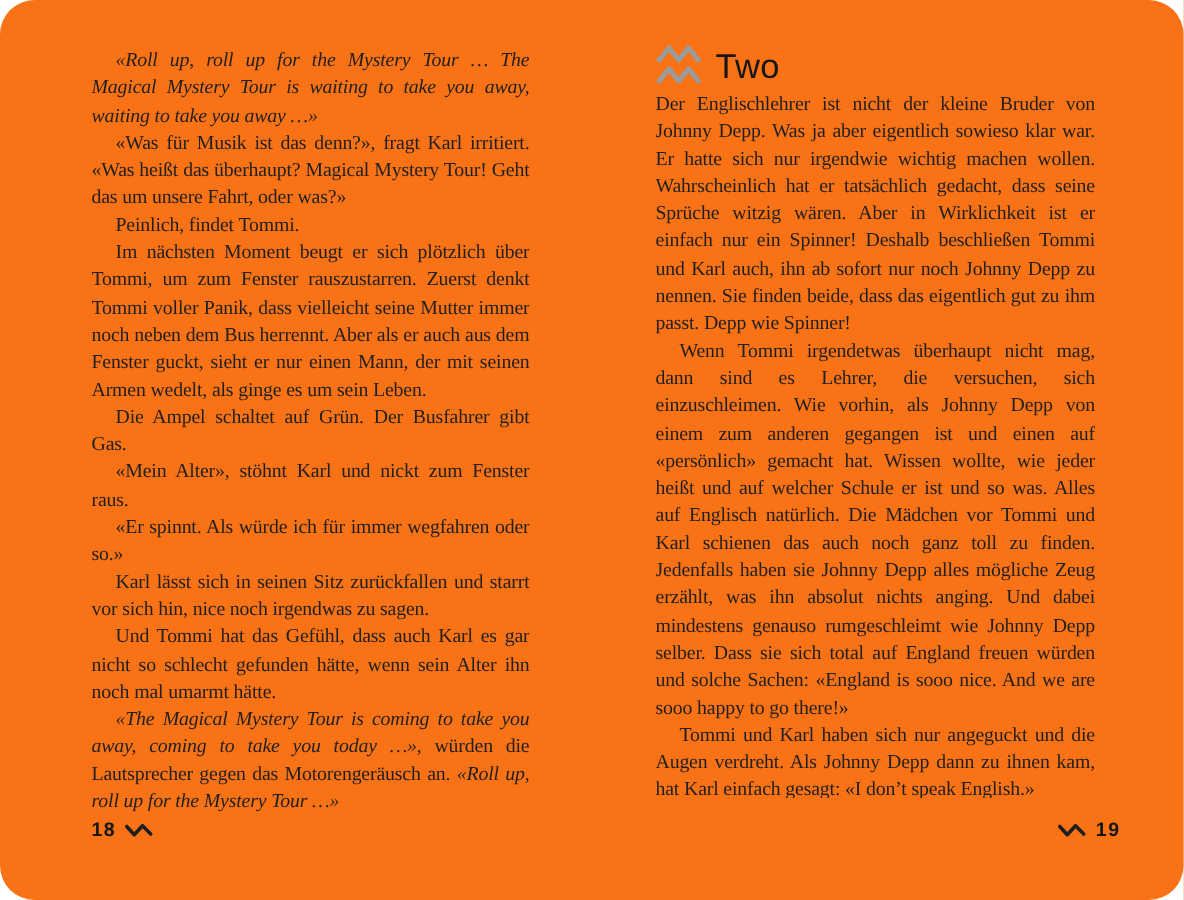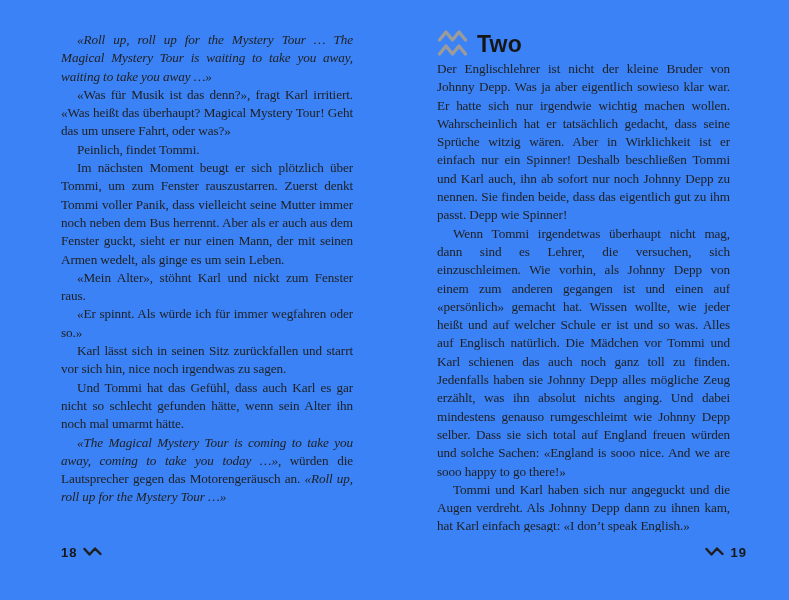--- a/index.html
+++ b/index.html
@@ -11,21 +11,22 @@
     width: 789px;
     height: 600px;
     position: relative;
     overflow: hidden;
     font-family: "Liberation Serif", serif;
     color: #1f1f1f;
   }
   .spread {
     position: absolute;
     inset: 0;
-    background: #3b82f6;
+    background: #f97316;
+    border-radius: 23px;
   }
   .page {
     position: absolute;
     top: 0;
     height: 600px;
   }
   .page-left  { left: 0;     width: 394px; }
   .page-right { left: 394px; width: 395px; }
 
   .body-text {
@@ -53,32 +54,32 @@
   .chapter-heading {
     position: absolute;
     left: 43px; top: 29px;
     display: flex;
     align-items: center;
     gap: 9px;
   }
   .chapter-icon { display: inline-flex; }
   .chapter-title {
     font-family: "Liberation Sans", sans-serif;
-    font-weight: bold;
+    font-weight: normal;
     font-size: 23px;
     letter-spacing: 0.2px;
     color: #161616;
     line-height: 28px;
   }
 
   .folio {
     position: absolute;
     top: 546px;
     display: flex;
-    align-items: flex-start;
+    align-items: center;
     gap: 6px;
   }
   .folio-left  { left: 61px; }
   .folio-right { right: 42px; }
   .page-num {
     font-family: "Liberation Sans", sans-serif;
     font-weight: bold;
     font-size: 13px;
     letter-spacing: 1px;
     color: #161616;
@@ -90,20 +91,21 @@
 <body>
 
 <div class="spread">
 
   <section class="page page-left">
     <div class="body-text" id="left-paragraphs">
         <p class="para indent" lang="de"><span class="em">«Roll up, roll up for the Mystery Tour … The Magical Mystery Tour is waiting to take you away, waiting to take you away …»</span></p>
         <p class="para indent" lang="de"><span>«Was für Musik ist das denn?», fragt Karl irritiert. «Was heißt das überhaupt? Magical Mystery Tour! Geht das um unsere Fahrt, oder was?»</span></p>
         <p class="para indent" lang="de"><span>Peinlich, findet Tommi.</span></p>
         <p class="para indent" lang="de"><span>Im nächsten Moment beugt er sich plötzlich über Tommi, um zum Fenster rauszustarren. Zuerst denkt Tommi voller Panik, dass vielleicht seine Mutter immer noch neben dem Bus herrennt. Aber als er auch aus dem Fenster guckt, sieht er nur einen Mann, der mit seinen Armen wedelt, als ginge es um sein Leben.</span></p>
+        <p class="para indent" lang="de"><span>Die Ampel schaltet auf Grün. Der Busfahrer gibt Gas.</span></p>
         <p class="para indent" lang="de"><span>«Mein Alter», stöhnt Karl und nickt zum Fenster raus.</span></p>
         <p class="para indent" lang="de"><span>«Er spinnt. Als würde ich für immer wegfahren oder so.»</span></p>
         <p class="para indent" lang="de"><span>Karl lässt sich in seinen Sitz zurückfallen und starrt vor sich hin, nice noch irgendwas zu sagen.</span></p>
         <p class="para indent" lang="de"><span>Und Tommi hat das Gefühl, dass auch Karl es gar nicht so schlecht gefunden hätte, wenn sein Alter ihn noch mal umarmt hätte.</span></p>
         <p class="para indent" lang="de"><span class="em">«The Magical Mystery Tour is coming to take you away, coming to take you today …»</span><span>, würden die Lautsprecher gegen das Motorengeräusch an. </span><span class="em">«Roll up, roll up for the Mystery Tour …»</span></p>
       </div>
     <footer class="folio folio-left">
       <span class="page-num">18</span>
       <span class="wave">
         <svg width="20" height="11" viewBox="0 0 20 11" aria-hidden="true">

